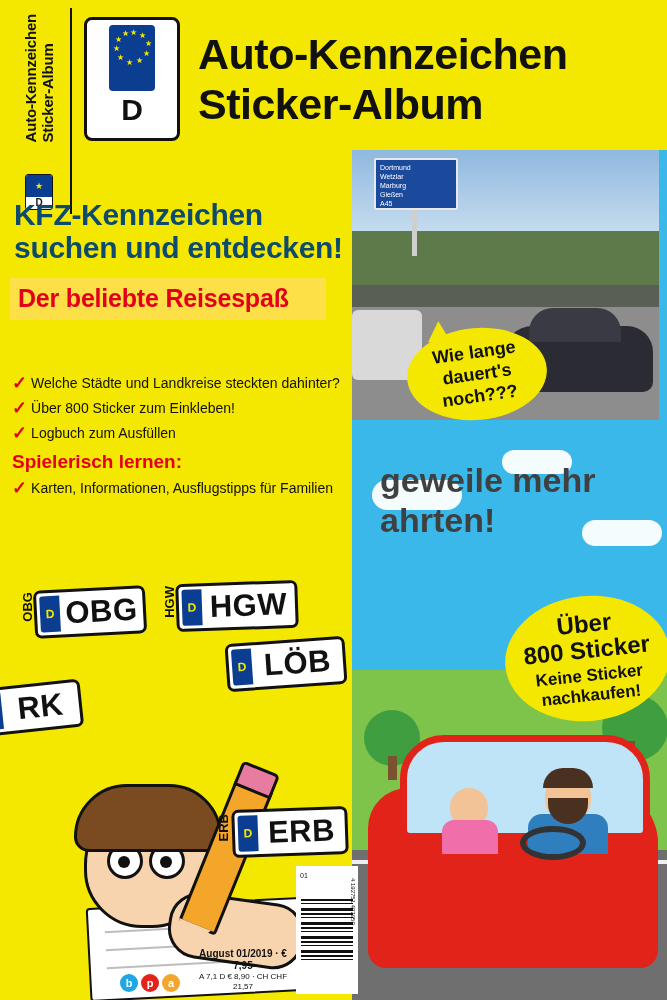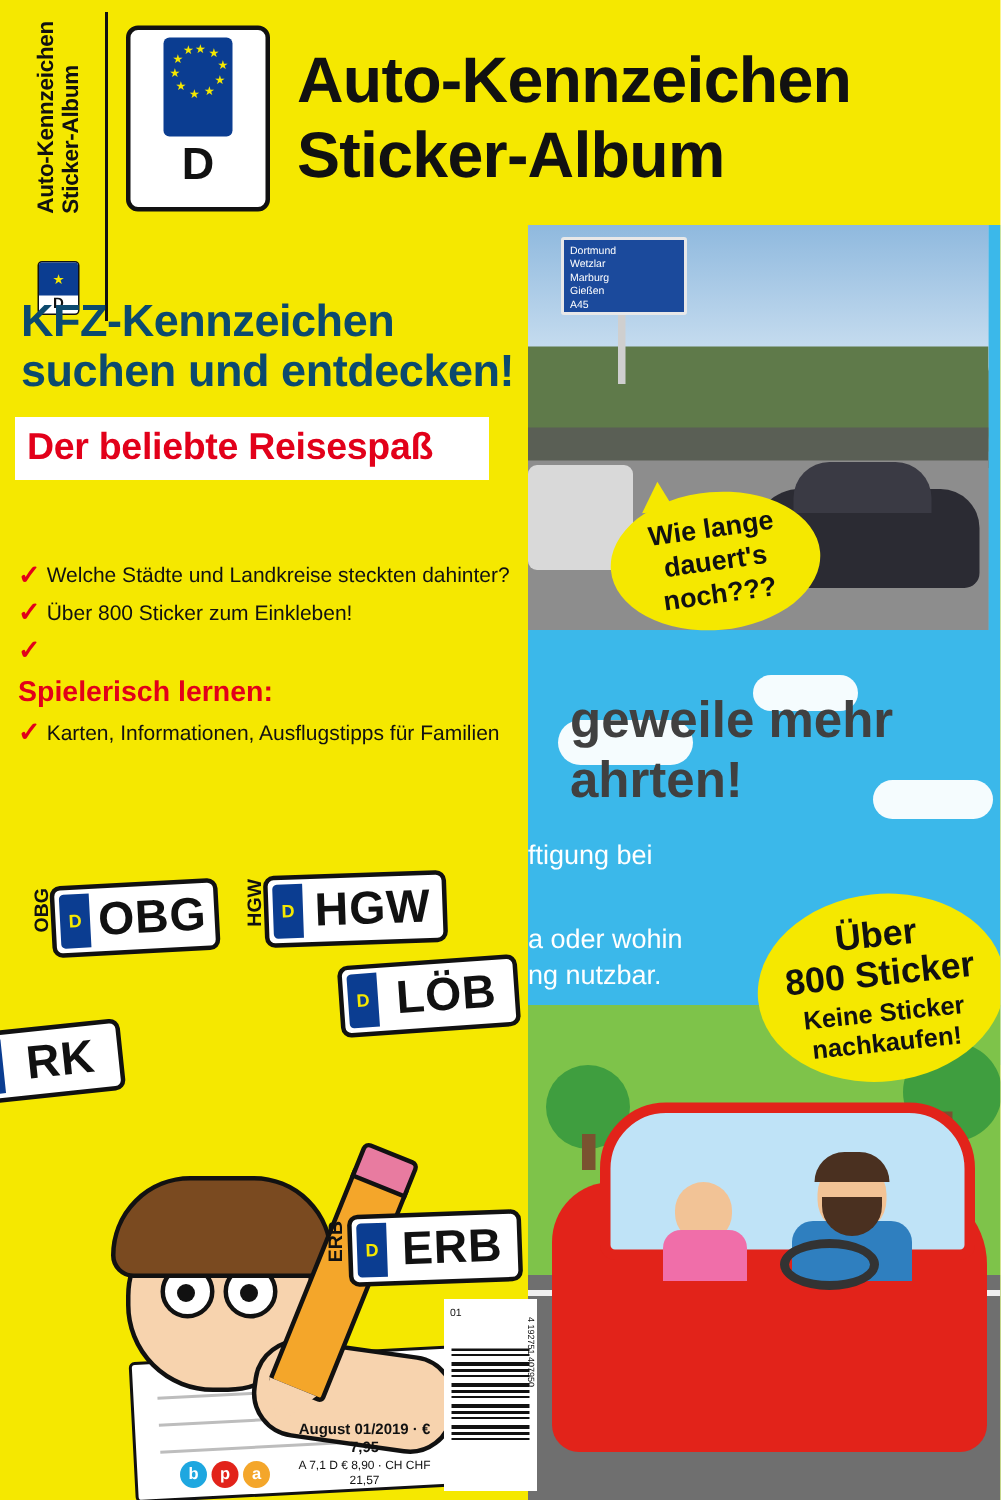--- a/index.html
+++ b/index.html
@@ -154,21 +154,21 @@
     font-size: 30px;
     font-weight: bold;
     color: #0c4a6e;
     line-height: 33px;
     letter-spacing: -0.3px;
   }
   .red-box {
     position: absolute;
     left: 10px; top: 278px;
     width: 316px;
-    background: #ffffff;
+    background: #fde047;
     padding: 6px 8px 8px 8px;
     box-sizing: border-box;
   }
   .red-box .rl {
     color: #e2001a;
     font-weight: bold;
     font-size: 25px;
     line-height: 28px;
     letter-spacing: -0.2px;
   }
@@ -613,45 +613,40 @@
     <div class="bullet">
       <span class="chk">✓</span>
       <span class="btxt">Welche Städte und Landkreise steckten dahinter?</span>
     </div>
     <div class="bullet">
       <span class="chk">✓</span>
       <span class="btxt">Über 800 Sticker zum Einkleben!</span>
     </div>
     <div class="bullet">
       <span class="chk">✓</span>
+      <span class="btxt">Logbuch zum Ausfüllen</span>
     </div>
     <div class="sub-red">Spielerisch lernen:</div>
     <div class="bullet">
       <span class="chk">✓</span>
       <span class="btxt">Karten, Informationen, Ausflugstipps für Familien</span>
     </div>
   </div>
 
   <div class="bubble1">
     <div class="bt">
       <div>Wie lange</div>
       <div>dauert's</div>
       <div>noch???</div>
     </div>
   </div>
 
   <div class="blue-head">
     <div>geweile mehr</div>
     <div>ahrten!</div>
-  </div>
-  <div class="blue-sub">
-    <div>ftigung bei</div>
-    <div style="height:32px;"></div>
-    <div>a oder wohin</div>
-    <div>ng nutzbar.</div>
   </div>
 
   <div class="bubble2">
     <div class="l1">Über</div>
     <div class="l2">800 Sticker</div>
     <div class="l3">Keine Sticker</div>
     <div class="l4">nachkaufen!</div>
   </div>
 
   <div class="girl-hair"></div>

